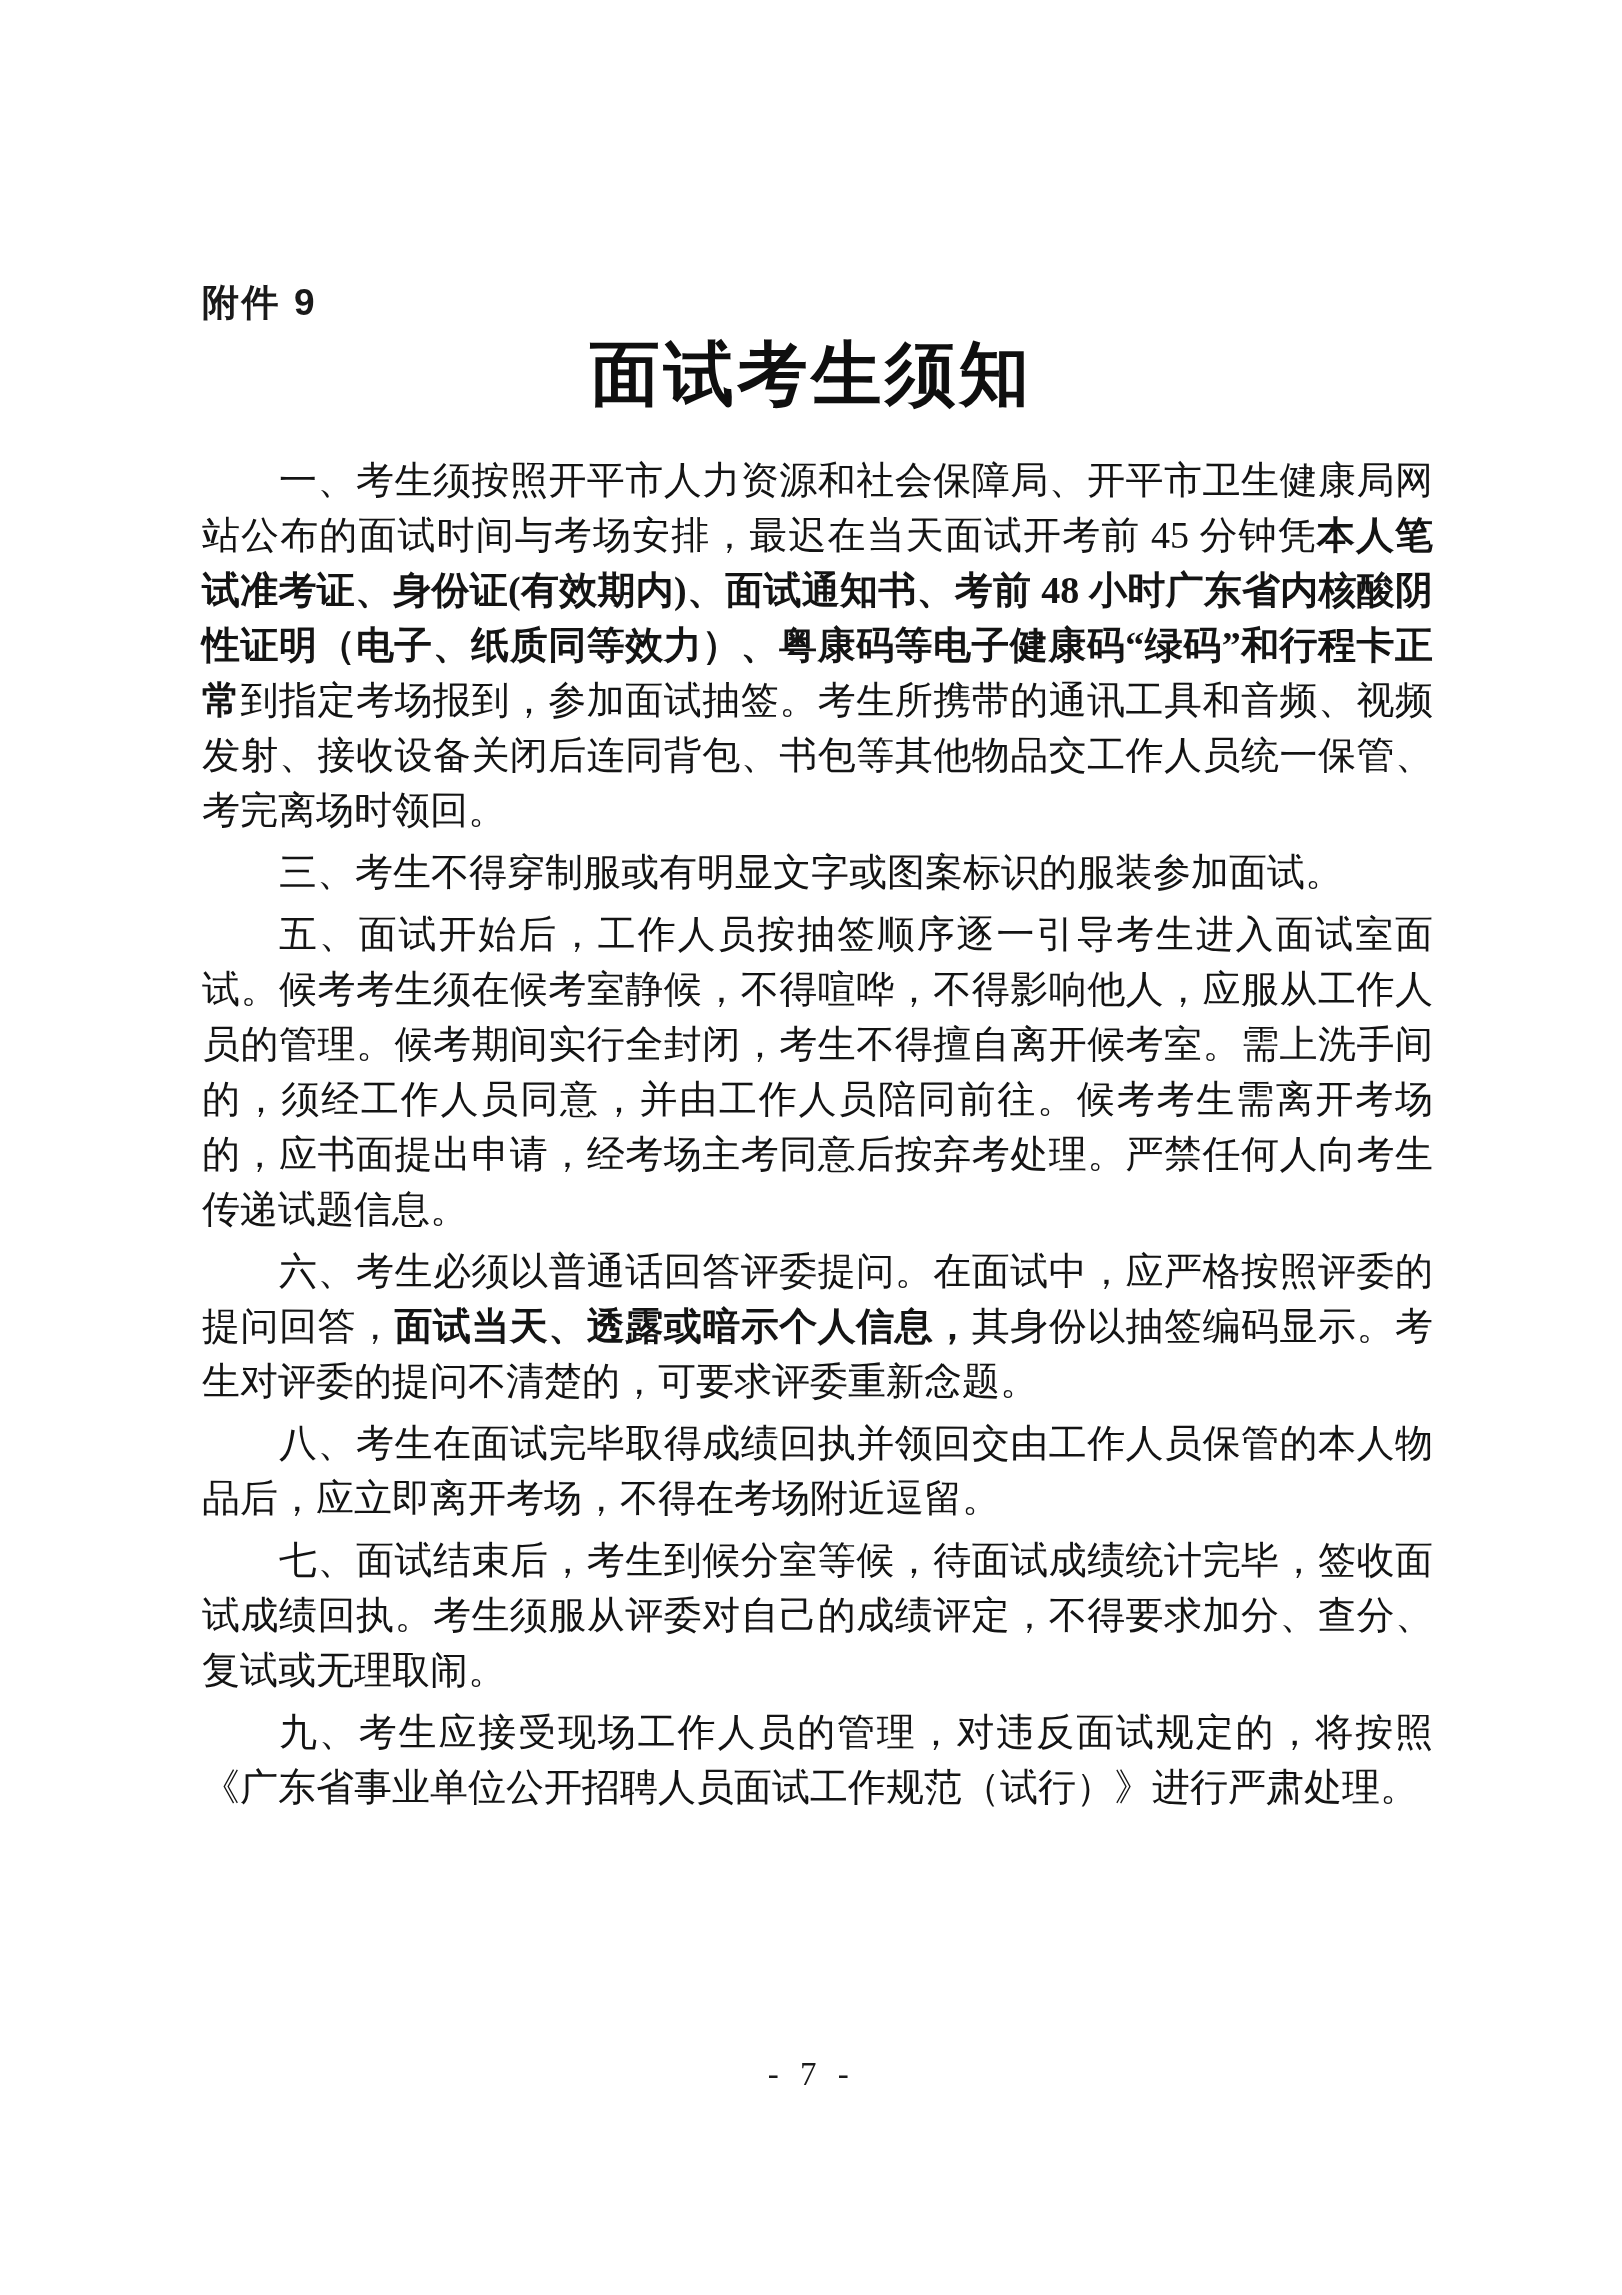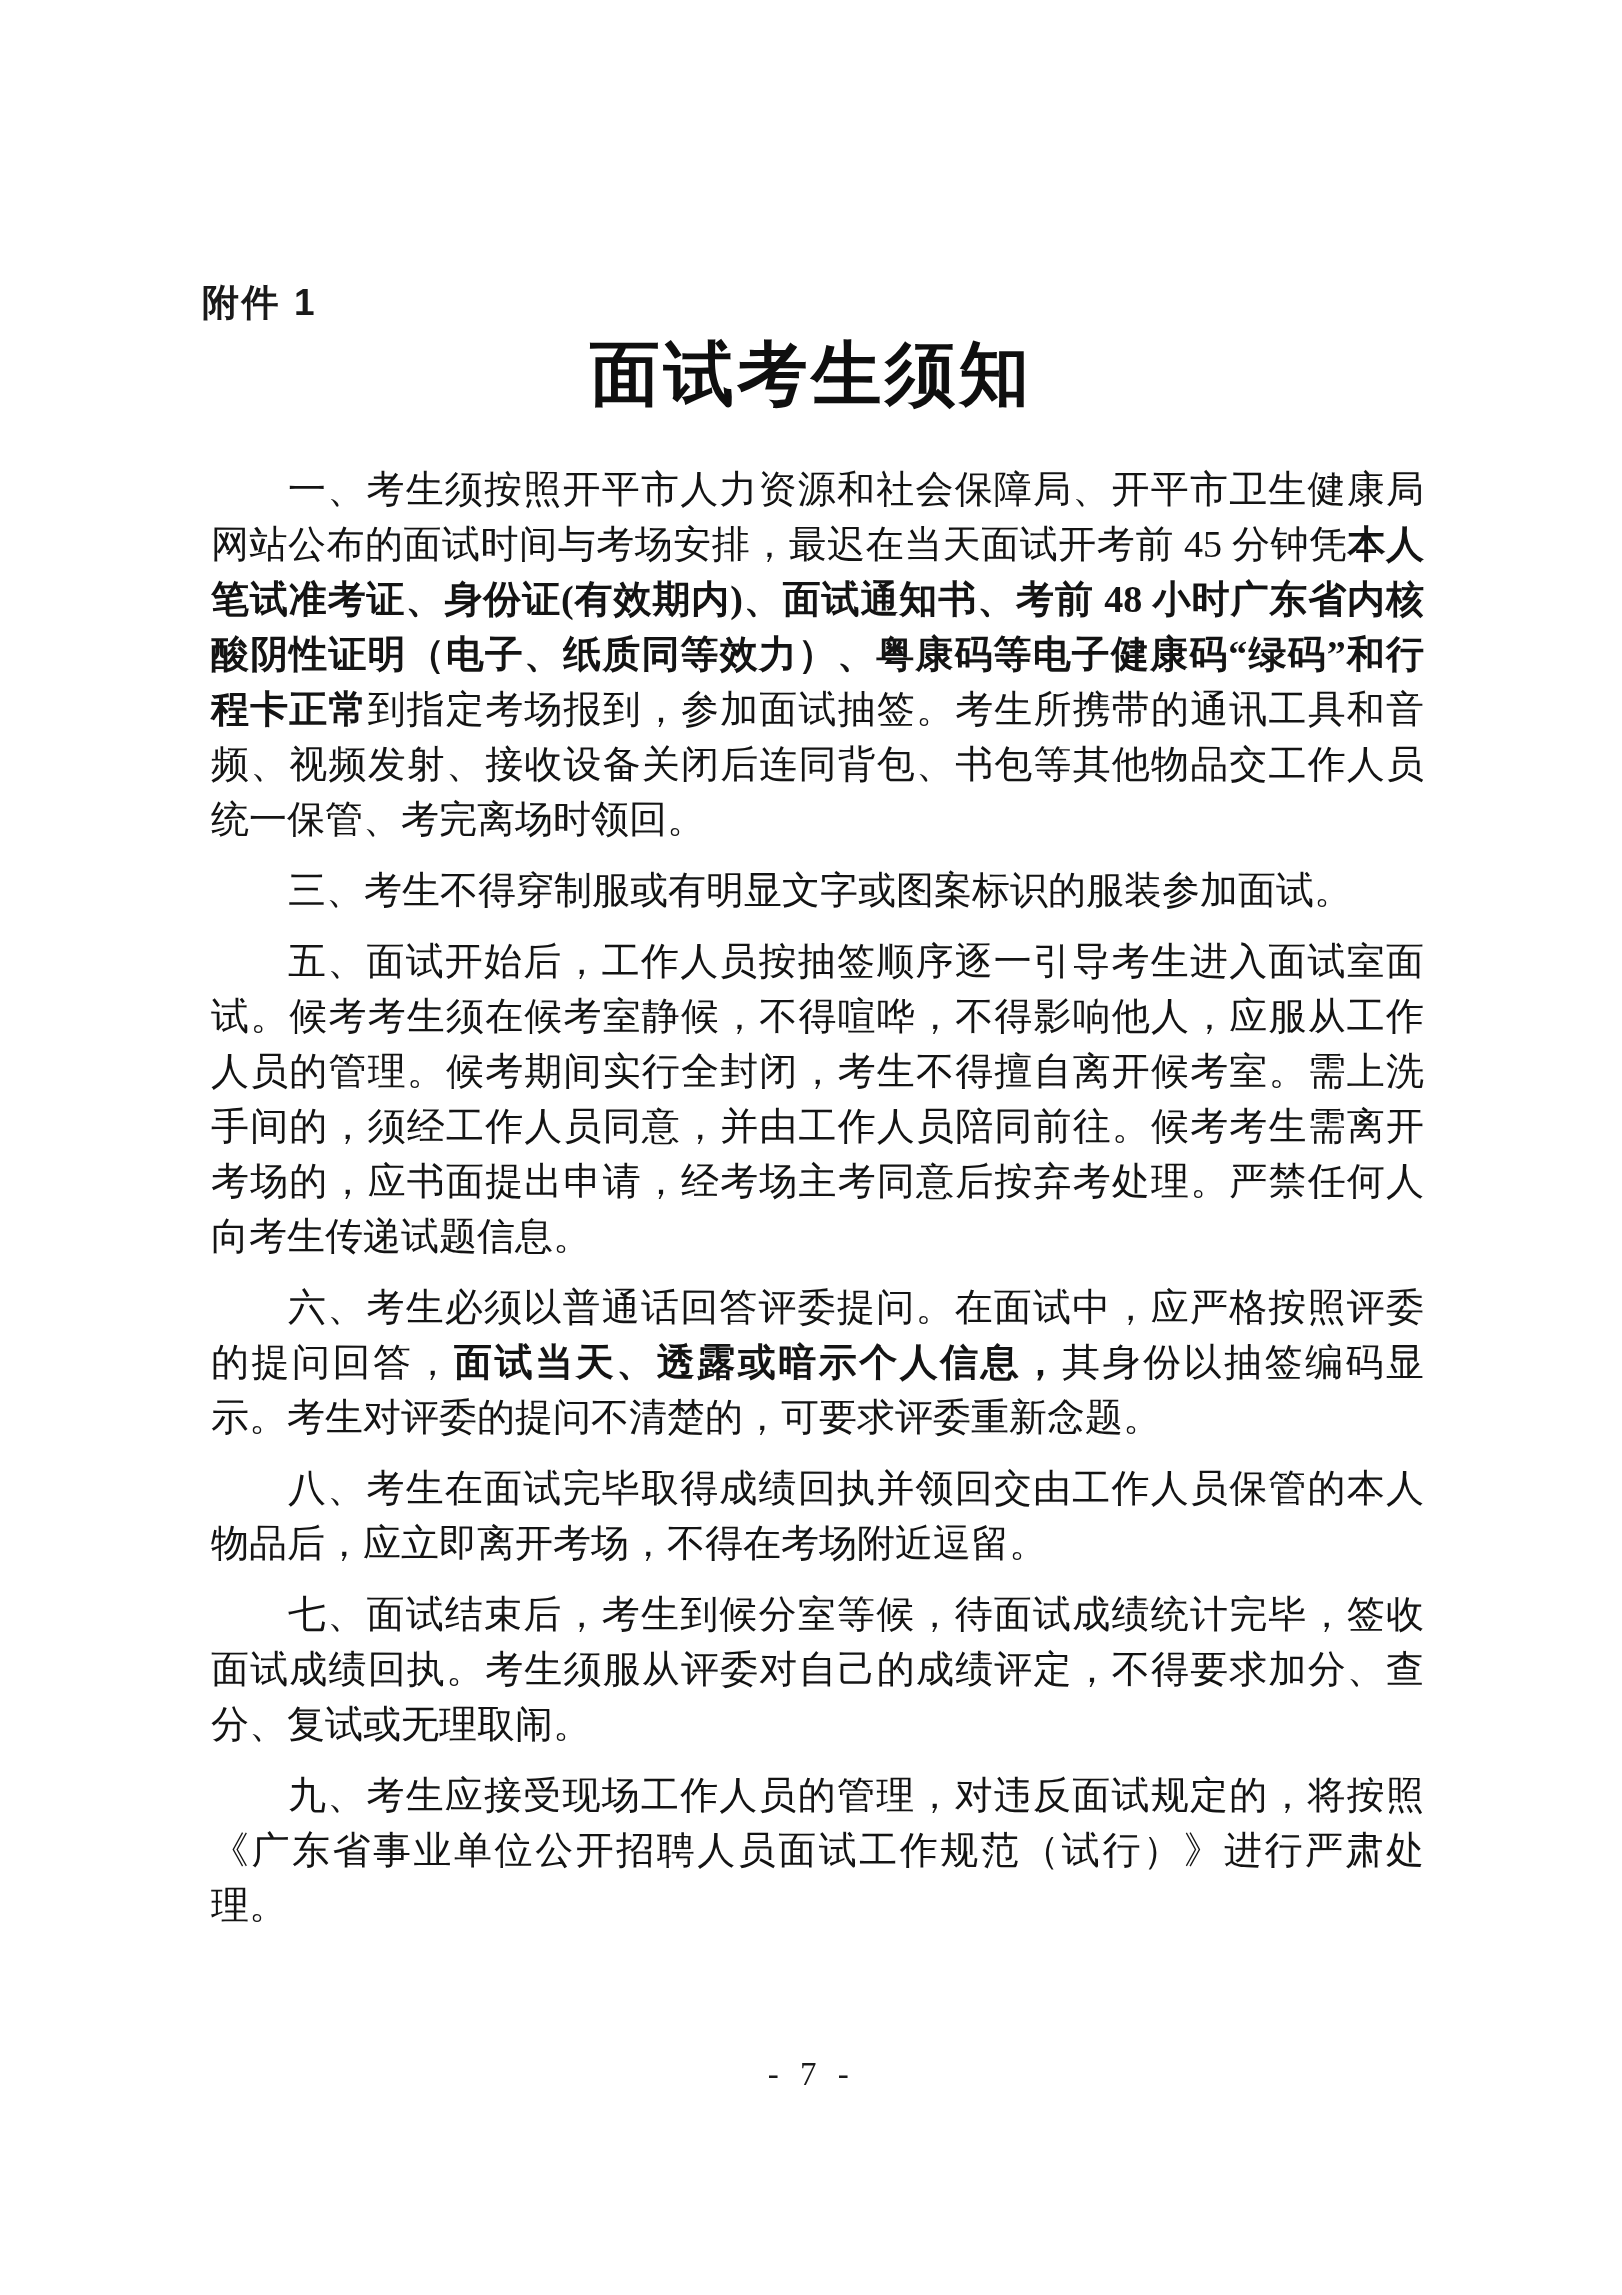--- a/index.html
+++ b/index.html
@@ -42,42 +42,42 @@
     position: absolute;
     top: 446px;
     left: 195px;
     width: 1245px;
     font-size: 38px;
     line-height: 55px;
     text-align: justify;
     color: #141414;
   }
   .para {
-    margin: 16px;
+    margin: 7px;
     text-indent: 77px;
     word-break: break-all;
   }
   .seg { font-weight: normal; }
   .seg.bold { font-weight: bold; }
   .footer {
     position: absolute;
     top: 2056px;
     left: 0;
     width: 100%;
     text-align: center;
     font-size: 33px;
     letter-spacing: 6.5px;
     color: #1a1a1a;
   }
 </style>
 </head>
 <body>
 
 <div class="page" style="color: rgb(20, 20, 20); background: rgb(255, 255, 255);">
-  <div class="attachment">附件 1</div>
+  <div class="attachment">附件 9</div>
 
   <h1 class="title">面试考生须知</h1>
 
   <div class="body-text" id="notice-body">
       <p class="para"><span class="seg">一、考生须按照开平市人力资源和社会保障局、开平市卫生健康局网站公布的面试时间与考场安排，最迟在当天面试开考前 45 分钟凭</span><span class="seg bold">本人笔试准考证、身份证(有效期内)、面试通知书、考前 48 小时广东省内核酸阴性证明（电子、纸质同等效力）、粤康码等电子健康码“绿码”和行程卡正常</span><span class="seg">到指定考场报到，参加面试抽签。考生所携带的通讯工具和音频、视频发射、接收设备关闭后连同背包、书包等其他物品交工作人员统一保管、考完离场时领回。</span></p>
       <p class="para"><span class="seg">三、考生不得穿制服或有明显文字或图案标识的服装参加面试。</span></p>
       <p class="para"><span class="seg">五、面试开始后，工作人员按抽签顺序逐一引导考生进入面试室面试。候考考生须在候考室静候，不得喧哗，不得影响他人，应服从工作人员的管理。候考期间实行全封闭，考生不得擅自离开候考室。需上洗手间的，须经工作人员同意，并由工作人员陪同前往。候考考生需离开考场的，应书面提出申请，经考场主考同意后按弃考处理。严禁任何人向考生传递试题信息。</span></p>
       <p class="para"><span class="seg">六、考生必须以普通话回答评委提问。在面试中，应严格按照评委的提问回答，</span><span class="seg bold">面试当天、透露或暗示个人信息，</span><span class="seg">其身份以抽签编码显示。考生对评委的提问不清楚的，可要求评委重新念题。</span></p>
       <p class="para"><span class="seg">八、考生在面试完毕取得成绩回执并领回交由工作人员保管的本人物品后，应立即离开考场，不得在考场附近逗留。</span></p>
       <p class="para"><span class="seg">七、面试结束后，考生到候分室等候，待面试成绩统计完毕，签收面试成绩回执。考生须服从评委对自己的成绩评定，不得要求加分、查分、复试或无理取闹。</span></p>

